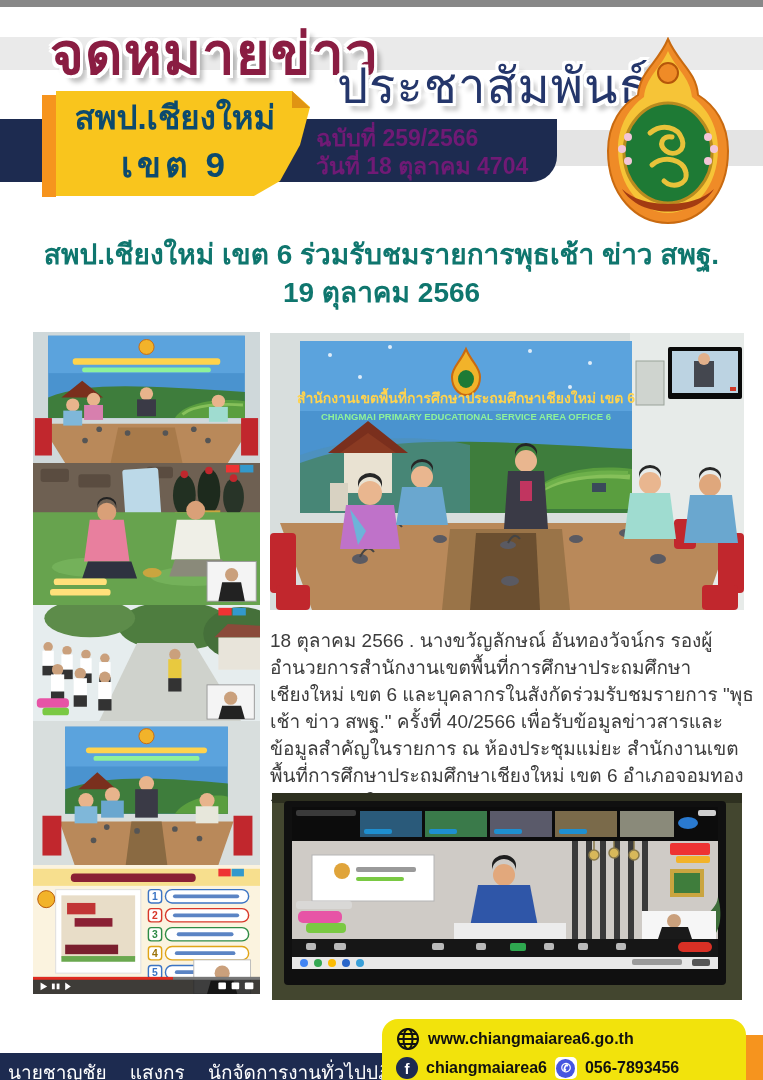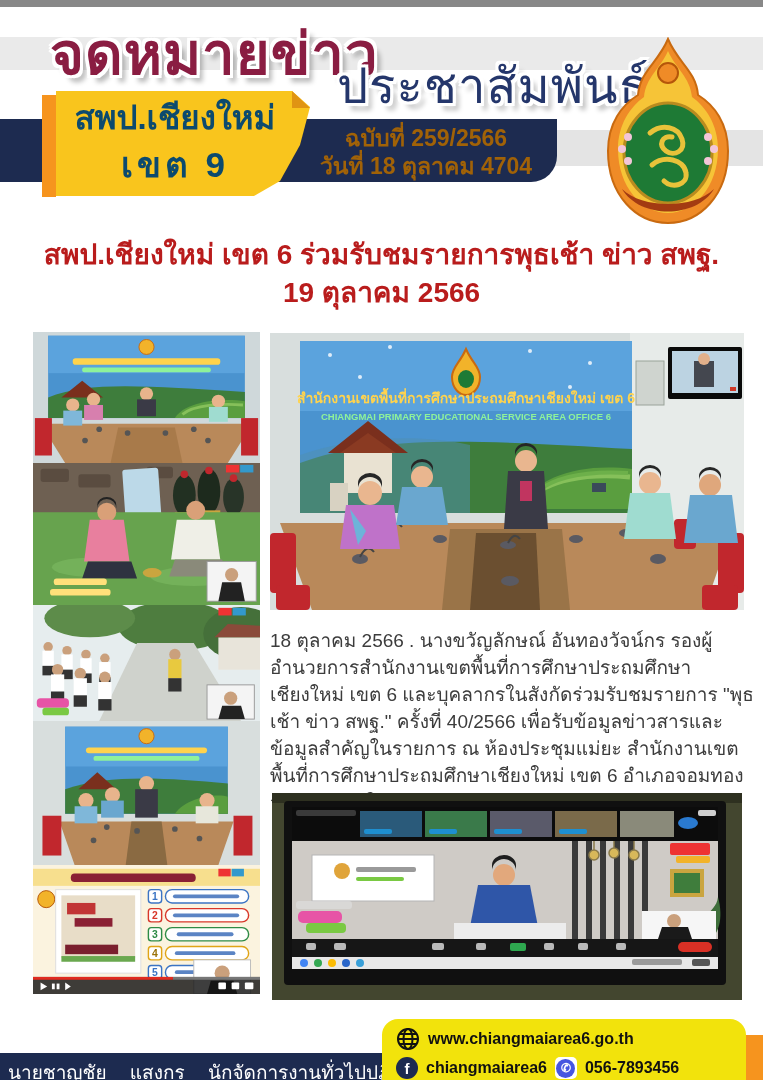--- a/index.html
+++ b/index.html
@@ -16,35 +16,35 @@
     left:50px;top:0px;font-size:58px;font-weight:bold;color:#8a1d42;letter-spacing:1px;
     text-shadow:-3px -3px 0 #fff,3px -3px 0 #fff,-3px 3px 0 #fff,3px 3px 0 #fff,
       0 -3px 0 #fff,0 3px 0 #fff,-3px 0 0 #fff,3px 0 0 #fff,6px 7px 5px rgba(0,0,0,.28);
   }
   .title-pr{
     left:337px;top:40px;font-size:49px;font-weight:normal;color:#24366b;letter-spacing:1px;
     text-shadow:-3px -3px 0 #fff,3px -3px 0 #fff,-3px 3px 0 #fff,3px 3px 0 #fff,
       0 -3px 0 #fff,0 3px 0 #fff,-3px 0 0 #fff,3px 0 0 #fff,6px 7px 5px rgba(0,0,0,.28);
   }
   .navy-ribbon{left:0;top:112px;width:557px;height:63px;background:#1d2b50;border-radius:0 0 26px 0;}
-  .issue-block{left:316px;top:117px;width:220px;text-align:center;color:#a16207;
+  .issue-block{left:316px;top:117px;width:220px;color:#701a75;
     font-size:23px;font-weight:bold;line-height:28px;}
   .orange-strip{left:42px;top:88px;width:14px;height:102px;background:#f6941e;}
   .yellow-box{
     left:56px;top:84px;width:254px;height:105px;background:#f9c51d;
     clip-path:polygon(0 0,236px 0,254px 16px,244px 54px,224px 90px,198px 105px,0 105px);
   }
   .yellow-fold{left:292px;top:84px;width:18px;height:17px;background:#e09413;
     clip-path:polygon(0 0,100% 100%,0 100%);}
   .org-name{left:56px;top:88px;width:238px;text-align:center;color:#0c4a6e;font-weight:bold;}
   .org-name .l1{font-size:33px;line-height:46px;}
   .org-name .l2{font-size:35px;line-height:48px;letter-spacing:4px;}
 
   
-  .headline{left:30px;top:229px;width:703px;text-align:center;color:#b91c1c;
+  .headline{left:30px;top:229px;width:703px;text-align:center;color:#0f766e;
     font-size:28px;font-weight:bold;line-height:38px;}
 
   
   .photo{background:#fde047;overflow:hidden;}
   .photo svg{display:block;width:100%;height:100%;}
   .ph1{left:33px;top:325px;width:227px;height:131px;}
   .ph2{left:33px;top:456px;width:227px;height:142px;}
   .ph3{left:33px;top:598px;width:227px;height:116px;}
   .ph4{left:33px;top:714px;width:227px;height:144px;}
   .ph5{left:33px;top:858px;width:227px;height:129px;}

